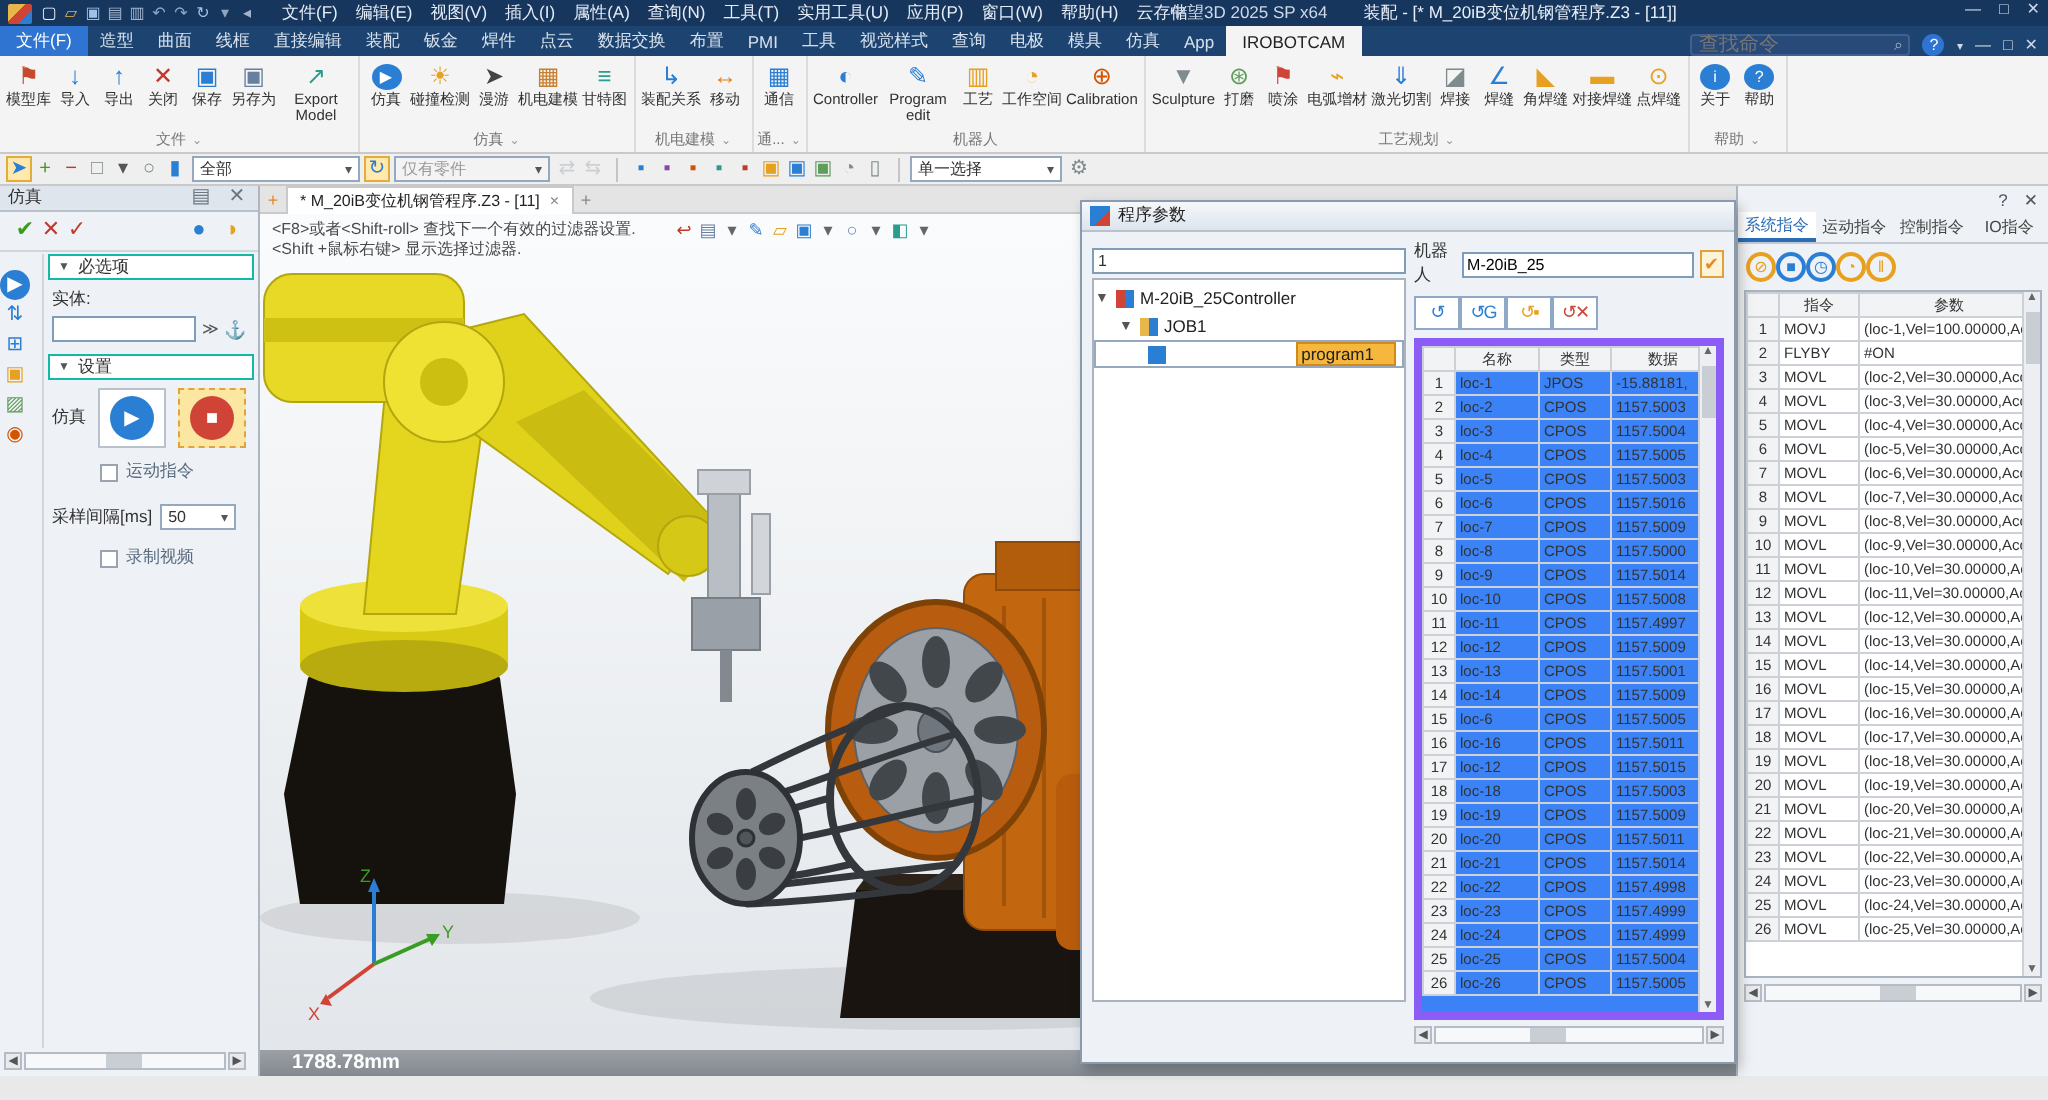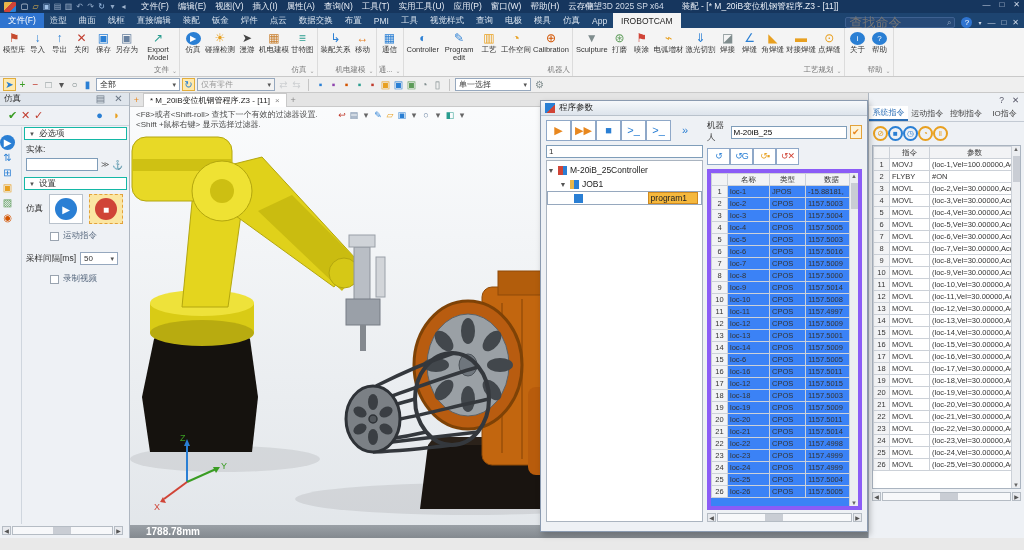--- a/index.html
+++ b/index.html
@@ -17,34 +17,34 @@
   .winbtns{position:absolute;right:4px;top:0;display:flex;gap:9px;color:#cfd9e8;font-size:8px}
 
   
   .rtabrow{position:absolute;left:0;top:13px;width:1024px;height:15px;background:#1d4470;display:flex;align-items:flex-end;color:#d6e0ec;font-size:8.5px}
   .ftab{background:#2f74d0;color:#fff;padding:2px 8px;height:15px;display:flex;align-items:center}
   .rtabs{display:flex}
   .rtabs span{padding:2px 6px;height:15px;display:flex;align-items:center;cursor:default}
   .atab{background:#f4f4f4;color:#222;padding:2px 8px;height:15px;display:flex;align-items:center}
   .rtr{margin-left:auto;display:flex;align-items:center;gap:6px;padding-right:5px}
   .sbox{width:110px;height:11px;background:#274a78;border:1px solid #3e6191;border-radius:2px;color:#9fb3cc;font-size:8px;padding:0 3px;display:flex;align-items:center;justify-content:space-between}
-  .sbox input{background:transparent;border:none;color:#cdd9e8;width:90px;font-size:13px;outline:none}
+  .sbox input{background:transparent;border:none;color:#cdd9e8;width:90px;font-size:10px;outline:none}
   .hlp{width:11px;height:11px;border-radius:50%;background:#2f74d0;color:#fff;font-size:8px;display:flex;align-items:center;justify-content:center}
   .mdi{display:flex;gap:6px;color:#cfd9e8;font-size:8px}
 
   
   .ribbon{position:absolute;left:0;top:28px;width:1024px;height:49px;background:#f4f4f4;border-bottom:1px solid #c9c9c9;display:flex}
   .rgroup{display:flex;flex-direction:column;border-right:1px solid #dcdcdc;padding:1px 2px 0 2px}
   .rbtns{display:flex;align-items:flex-start;flex:1}
   .rbtn{display:flex;flex-direction:column;align-items:center;min-width:22px;padding:1px 1px;cursor:default}
   .ric{font-size:12px;height:16px;min-width:15px;display:flex;align-items:center;justify-content:center;line-height:1}
   .ric.rnd{border-radius:50%;width:13px;height:13px;font-size:8px;margin:2px 0 1px 0}
   .rlbl{font-size:7.5px;color:#333;line-height:1.1;white-space:nowrap;text-align:center}
   .rbtn.tl .rlbl{white-space:normal;width:36px}
-  .glabel{height:12px;display:flex;align-items:center;justify-content:flex-end;gap:3px;font-size:7.5px;color:#777}
+  .glabel{height:12px;display:flex;align-items:center;justify-content:center;gap:3px;font-size:7.5px;color:#777}
   .gexp{font-size:6px;color:#999}
 
   
   .tb3{position:absolute;left:0;top:77px;width:1024px;height:16px;background:#efefef;border-bottom:1px solid #c9c9c9;display:flex;align-items:center;gap:2px;padding:0 3px}
   .tbic{display:inline-flex;align-items:center;justify-content:center;width:13px;height:13px;font-size:10px;line-height:1;cursor:default}
   .tbic.hl{background:#ffe9ad;border:1px solid #e2ad3b}
   .tbic.dis{opacity:.4}
   .sel{height:13px;background:#fff;border:1px solid #96a8be;font-size:8px;color:#333;display:flex;align-items:center;justify-content:space-between;padding:4px 3px}
   .sel .car{font-size:7px;color:#555;margin-left:4px}
   .vsep{width:1px;height:12px;background:#c5c5c5;margin:0 3px}
@@ -769,24 +769,20 @@
     </div>
   </div>
 </div>
 
 <div class="fpanel">
   <div class="fp-title">
     <span style="width:10px;height:10px;background:linear-gradient(135deg,#2a7fd4 60%,#d04437 60%);display:inline-block"></span>
     <span>程序参数</span>
   </div>
   <div class="fp-left">
-    <div class="pb">
-      <span><span class="tbic" style="color: rgb(232, 135, 30);">▶</span><span class="tbic" style="color: rgb(232, 135, 30);">▶▶</span><span class="tbic" style="color: rgb(42, 127, 212);">■</span><span class="tbic" style="color: rgb(42, 127, 212);">&gt;_</span><span class="tbic" style="color: rgb(42, 127, 212);">&gt;_</span></span>
-      <span class="tbic exp">»</span>
-    </div>
     <input class="lineinp" value="1" style="">
     <div class="treebox">
       <div class="trow">
         <span class="tw">▼</span>
         <span class="tic ic-ctrl"></span>
         <span class="tlabel">M-20iB_25Controller</span>
       </div>
       <div class="trow" style="padding-left:12px">
         <span class="tw">▼</span>
         <span class="tic ic-job"></span>

